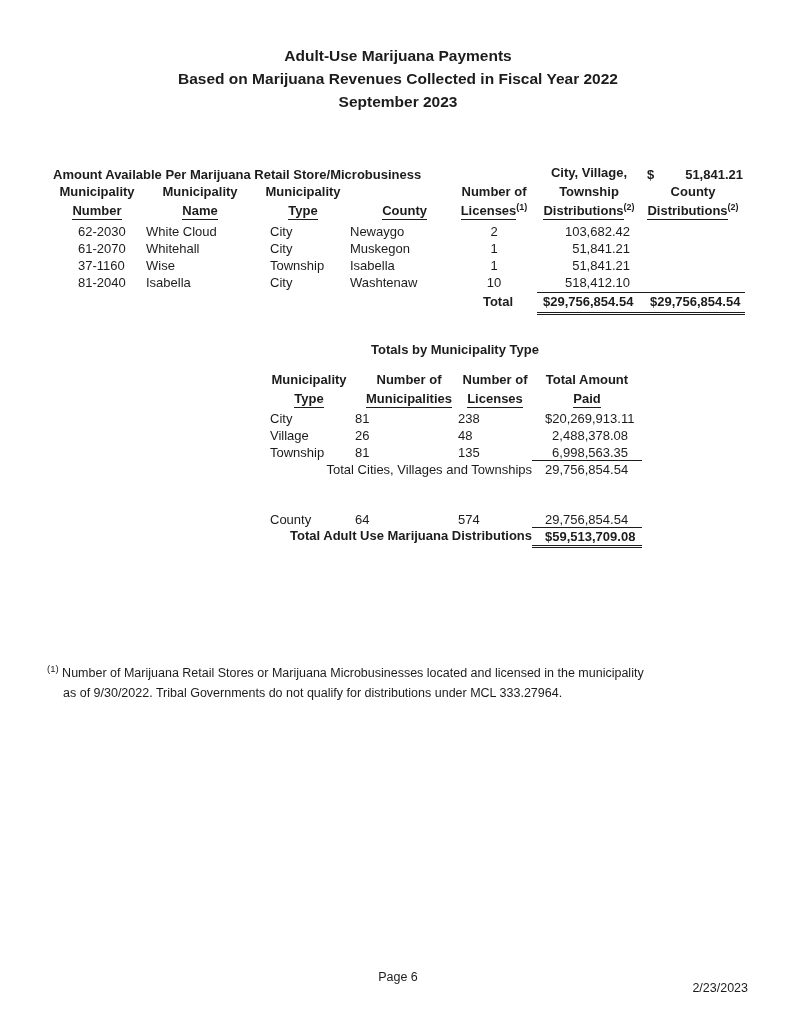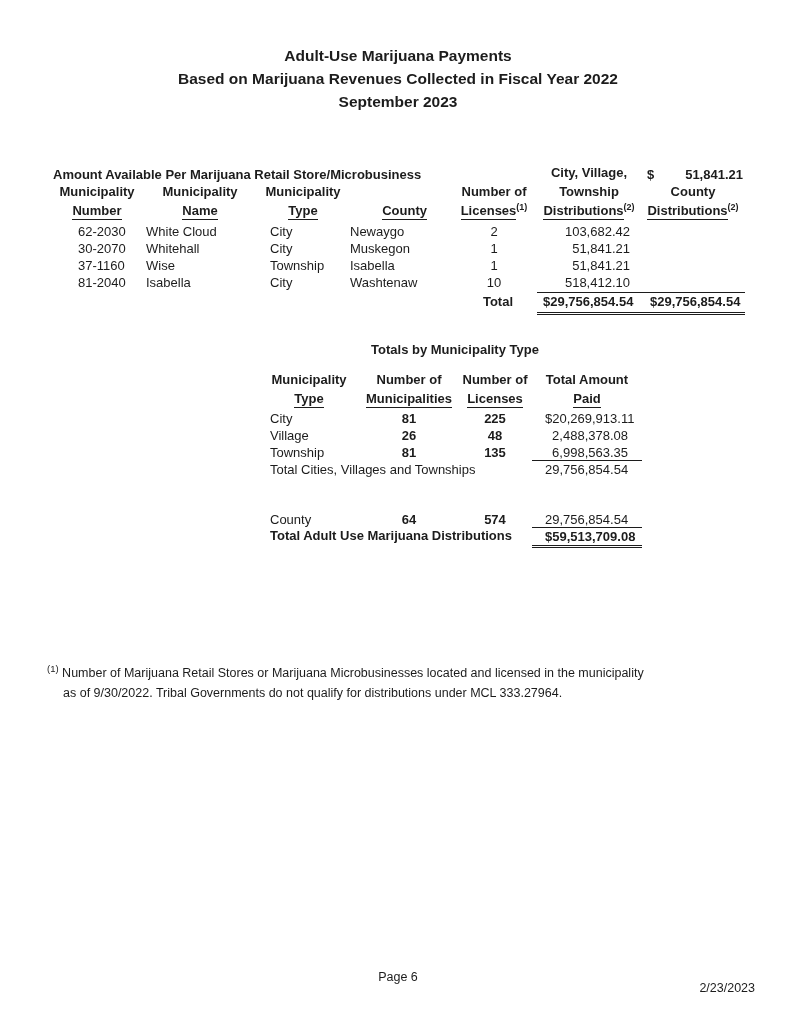--- a/index.html
+++ b/index.html
@@ -43,35 +43,35 @@
   .t1-total-cell.b { width:104px; padding:0 7px 0 9px; }
   
   .table2 { position:absolute; top:342px; left:268px; width:374px; font-size:13px; }
   .t2-title { text-align:center; font-weight:bold; line-height:16px; }
   .t2-header { display:flex; align-items:flex-end; margin-top:12px; font-weight:bold; line-height:19px; }
   .tc1 { width:82px; } .tc2 { width:108px; } .tc3 { width:74px; } .tc4 { width:110px; }
   .shift5 { position:relative; left:5px; }
   .t2-rows { margin-top:2px; }
   .t2-row { display:flex; height:17px; line-height:17px; }
   .t2-row .tc1 { padding-left:2px; }
-  .t2-row .tc2, .t2-row .tc3 { text-align:center;font-weight:bold; }
+  .t2-row .tc2, .t2-row .tc3 { text-align:left; }
   .paid-cell { display:flex; justify-content:space-between; padding:0 14px 0 13px; }
   .paid-cell.rule { border-bottom:1px solid #1c1c1c; height:17px; }
-  .t2-label { width:264px; padding-left:2px; }
+  .t2-label { width:264px; padding-left:2px;text-align:right; }
   .spacer33 { height:33px; }
   .t2-grand { display:flex; height:20px; line-height:16px; font-weight:bold; }
   .t2-grand .t2-label { font-weight:bold; }
   .paid-cell.grand { border-bottom:3px double #1c1c1c; padding-top:1px; height:20px; }
   
   .footnotes { position:absolute; top:664px; left:47px; width:724px; font-size:12.5px; line-height:18.5px; }
   .fn-marker { font-size:9.5px; position:relative; top:-5px; }
   .fn-cont { padding-left:16px; }
   
   .footer-page { position:absolute; top:970px; left:0; width:100%; text-align:center; font-size:12.5px; }
-  .footer-date { position:absolute; top:981px; right:41px; font-size:12.5px; }
+  .footer-date { position:absolute; top:981px; right:48px; font-size:12.5px; }
 </style>
 </head>
 <body>
 
 <div class="page">
 
   <div class="doc-title">
     <div>Adult-Use Marijuana Payments</div>
     <div>Based on Marijuana Revenues Collected in Fiscal Year 2022</div>
     <div>September 2023</div>
@@ -119,21 +119,21 @@
       <div class="t1-row">
         <div class="c1">62-2030</div>
         <div class="c2">White Cloud</div>
         <div class="c3">City</div>
         <div class="c4">Newaygo</div>
         <div class="c5"><span class="shift10">2</span></div>
         <div class="c6">103,682.42</div>
         <div class="c7"></div>
       </div>
       <div class="t1-row">
-        <div class="c1">30-2070</div>
+        <div class="c1">61-2070</div>
         <div class="c2">Whitehall</div>
         <div class="c3">City</div>
         <div class="c4">Muskegon</div>
         <div class="c5"><span class="shift10">1</span></div>
         <div class="c6">51,841.21</div>
         <div class="c7"></div>
       </div>
       <div class="t1-row">
         <div class="c1">37-1160</div>
         <div class="c2">Wise</div>
@@ -188,21 +188,21 @@
       <div class="hcol tc4">
         <div>Total Amount</div>
         <div><span class="u">Paid</span></div>
       </div>
     </div>
 
     <div class="t2-rows">
       <div class="t2-row">
         <div class="tc1">City</div>
         <div class="tc2"><span class="shift5">81</span></div>
-        <div class="tc3">225</div>
+        <div class="tc3">238</div>
         <div class="tc4 paid-cell">
           <span>$</span>
           <span>20,269,913.11</span>
         </div>
       </div>
       <div class="t2-row">
         <div class="tc1">Village</div>
         <div class="tc2"><span class="shift5">26</span></div>
         <div class="tc3">48</div>
         <div class="tc4 paid-cell">

